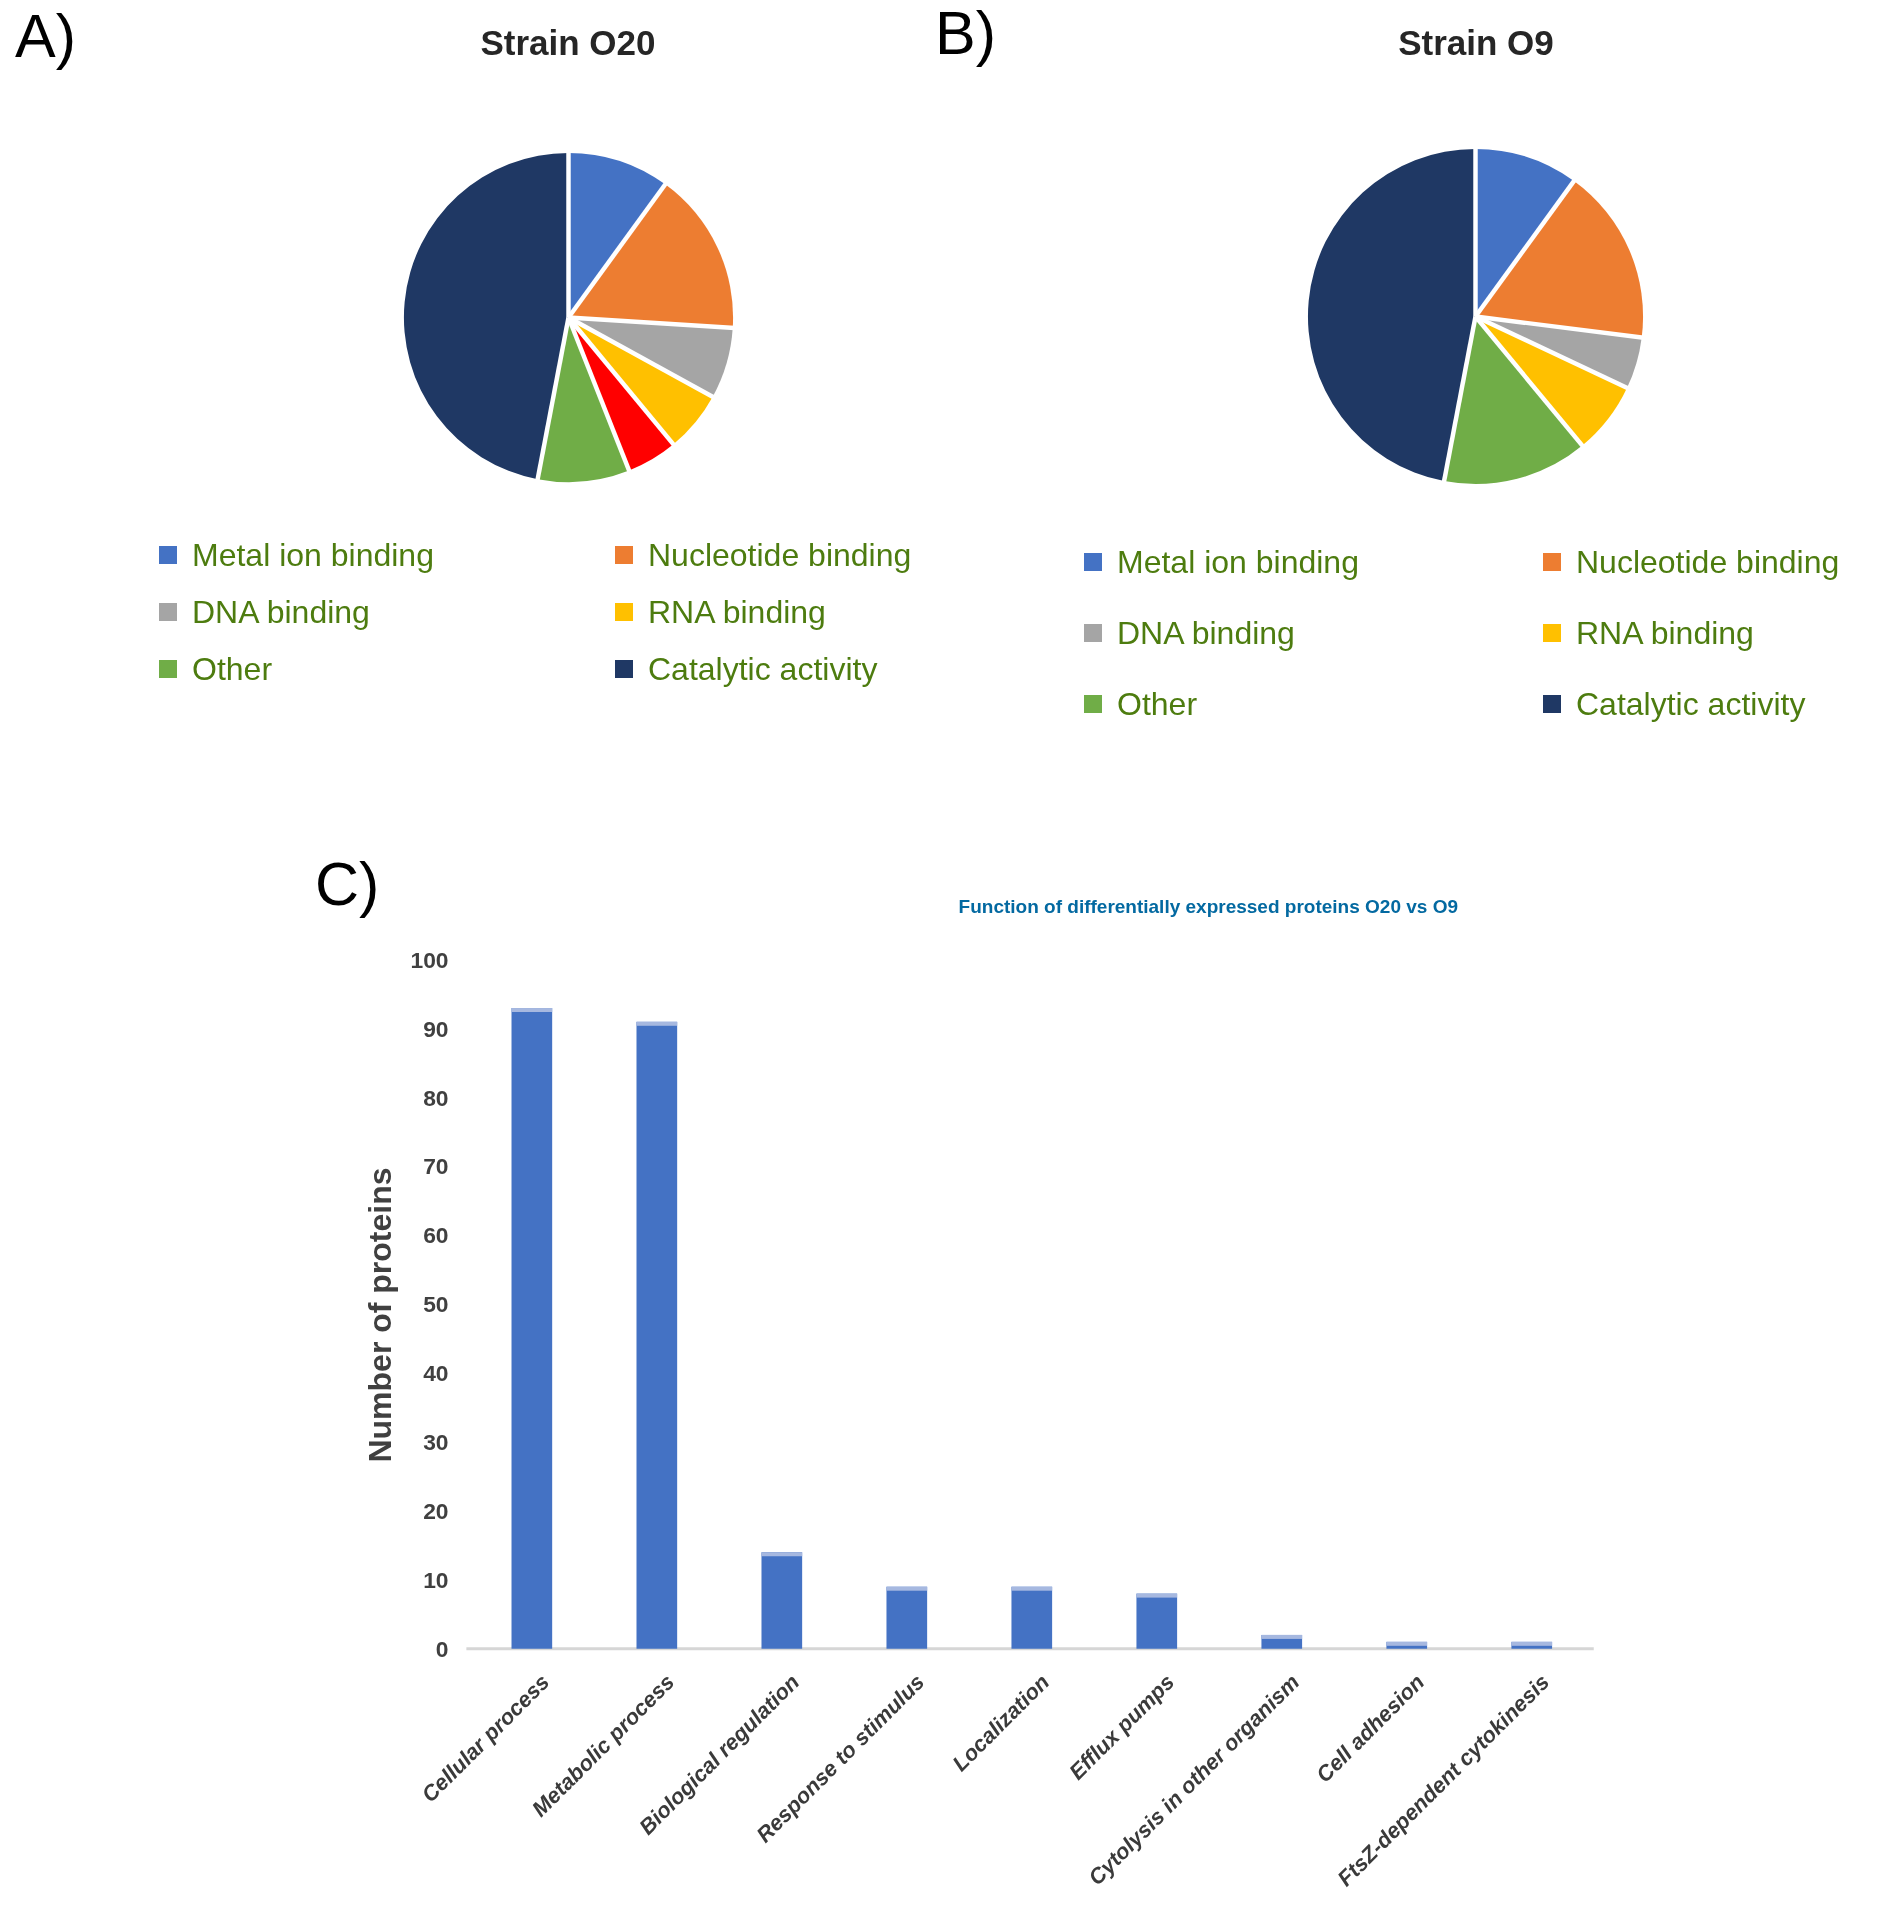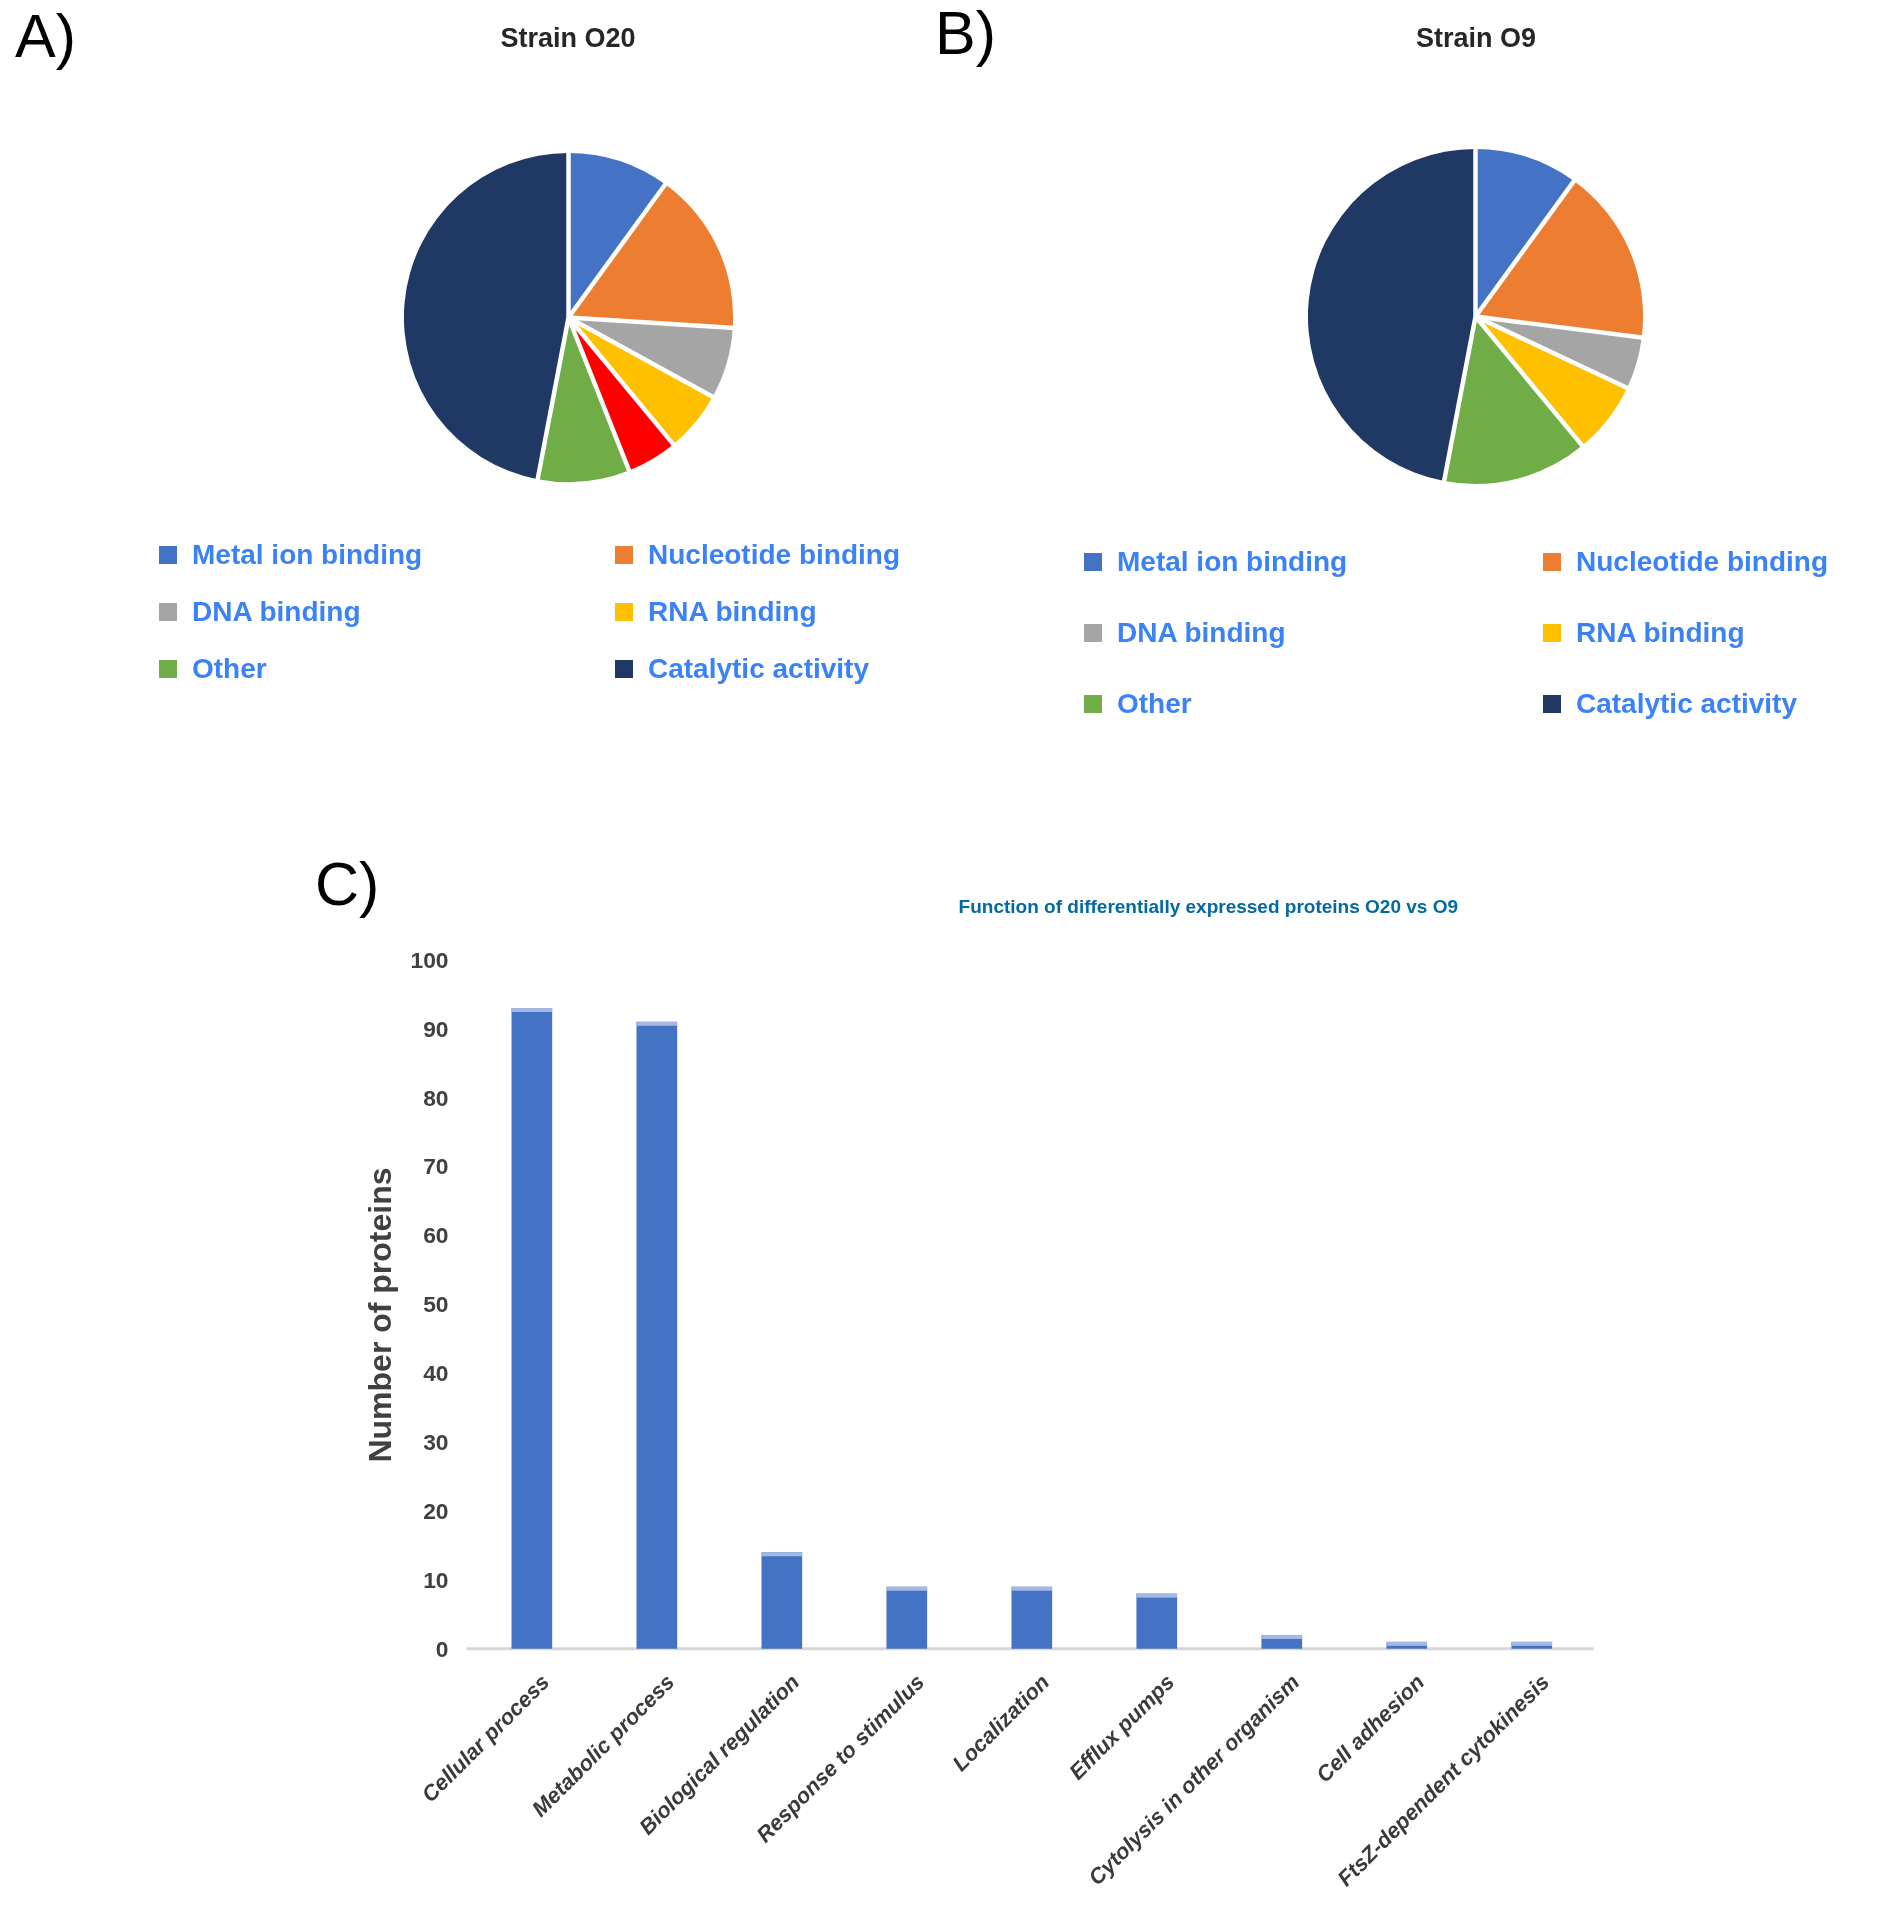--- a/index.html
+++ b/index.html
@@ -1,29 +1,29 @@
 <!DOCTYPE html>
 <html style="font-size:8px"><head>
 <meta charset="utf-8">
 <style>
   html,body{margin:0;padding:0;background:#ffffff;}
   body{width:1899px;height:1926px;position:relative;overflow:hidden;
        font-family:"Liberation Sans", sans-serif;}
   .abs{position:absolute;}
   .panel-letter{font-size:61px;font-weight:500;color:#000;line-height:1;}
-  .pie-title{width:446px;text-align:center;font-size:27px;font-weight:700;color:#262626;line-height:1.1;}
+  .pie-title{width:446px;text-align:center;font-size:35px;font-weight:700;color:#262626;line-height:1.1;}
   .bar-title{width:942px;text-align:right;font-size:19px;font-weight:700;color:#0369a1;line-height:1.15;}
   .ylabel{width:397px;text-align:center;font-size:32px;font-weight:700;color:#404040;
           transform:rotate(-90deg);line-height:42px;}
   .legend{display:grid;}
   .legA{grid-template-columns:456px 387px;grid-auto-rows:57px;}
   .legB{grid-template-columns:459px 397px;grid-auto-rows:71px;}
   .li{display:flex;align-items:center;}
   .sw{width:18px;height:18px;margin-right:15px;flex:0 0 auto;}
-  .li span.lt{font-size:28px;font-weight:700;color:#3b82f6;white-space:nowrap;line-height:1;}
+  .li span.lt{font-size:32px;font-weight:400;color:#4d7c0f;white-space:nowrap;line-height:1;}
   svg{display:block;}
 </style>
 </head>
 <body>
 
 <div class="abs panel-letter" style="left:15px;top:6px;">A)</div>
 <div class="abs pie-title" style="left:345px;top:24px;">Strain O20</div>
 <svg id="pieA" class="abs" style="left:395px;top:144px;" width="347" height="347" viewBox="0 0 700 700">
     <path d="M 350 350 L 350.00 18.00 A 332 332 0 0 1 545.14 81.41 Z" fill="#4472C4"></path>
     <path d="M 350 350 L 545.14 81.41 A 332 332 0 0 1 681.34 370.85 Z" fill="#ED7D31"></path>

